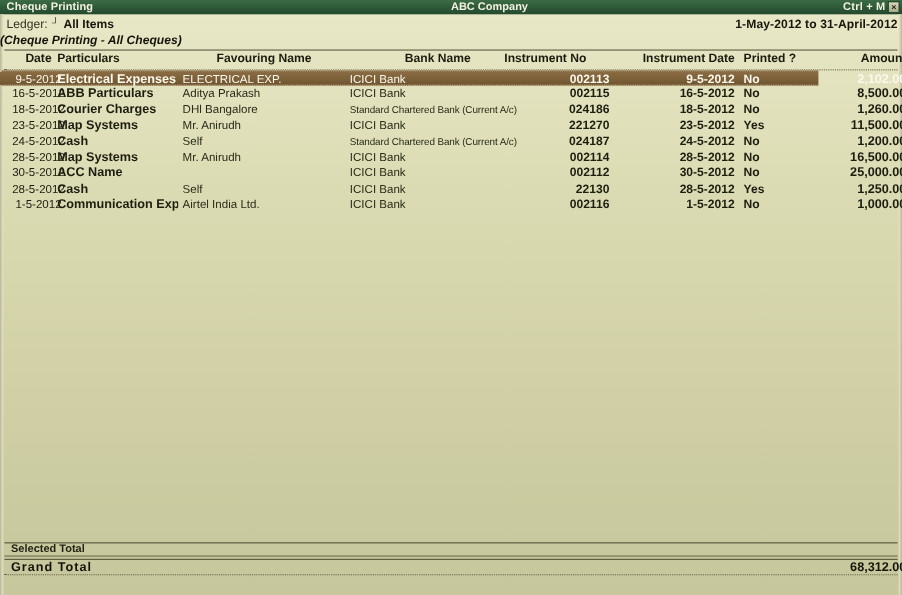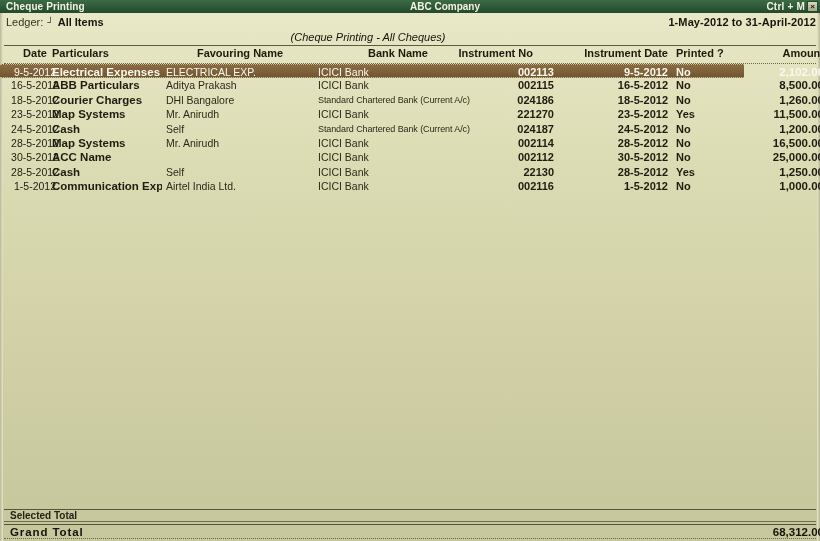--- a/index.html
+++ b/index.html
@@ -59,21 +59,21 @@
   .sub-marker { font-size: 9px; font-weight: bold; color: #2a2a18; position: relative; top: -1px; }
   .sub-value { font-weight: bold; color: #16160c; }
   .sub-right {
     margin-left: auto; font-weight: bold; font-size: 11px;
     color: #16160c; white-space: nowrap; letter-spacing: .1px;
   }
 
   
   .caption {
     position: absolute; top: 31px; left: 0; width: 736px; height: 14px;
-    text-align: center; font-style: italic; font-weight: normal;
+    font-style: italic; font-weight: bold;
     font-size: 11px; color: #14140a;
   }
 
   
   .colhead-wrap {
     position: absolute; top: 45px; left: 0; width: 820px; height: 19px;
   }
   .rule-top {
     position: absolute; top: 0; left: 4px; width: 812px;
     border-top: 1px solid #5d5c3f;
@@ -133,21 +133,21 @@
     background: linear-gradient(180deg,#8a6c43 0%, #7d6139 55%, #6e5531 100%);
     color: #f6f2e2;
     border-top: 1px dotted #c9b794;
     border-bottom: 1px dotted #c9b794;
     height: 14.4px;
   }
   .row.selected span { color: #fbf8ec; }
 
   
   .footer {
-    position: absolute; left: 0; bottom: 0; width: 820px; height: 32px;
+    position: absolute; left: 0; bottom: 16px; width: 820px; height: 32px;
   }
   .f-rule-a { position: absolute; top: 0;  left: 4px; width: 812px; border-top: 1px solid #55543a; }
   .f-rule-b { position: absolute; top: 12px; left: 4px; width: 812px; border-top: 1px solid #6d6c4d; }
   .f-rule-c { position: absolute; top: 15px; left: 4px; width: 812px; border-top: 1px solid #55543a; }
   .f-rule-d { position: absolute; bottom: 2px; left: 4px; width: 812px; border-top: 1px dotted #6a6948; }
 
   .sel-total {
     position: absolute; top: 1px; left: 10px;
     font-size: 10px; font-weight: bold; color: #232316;
   }

